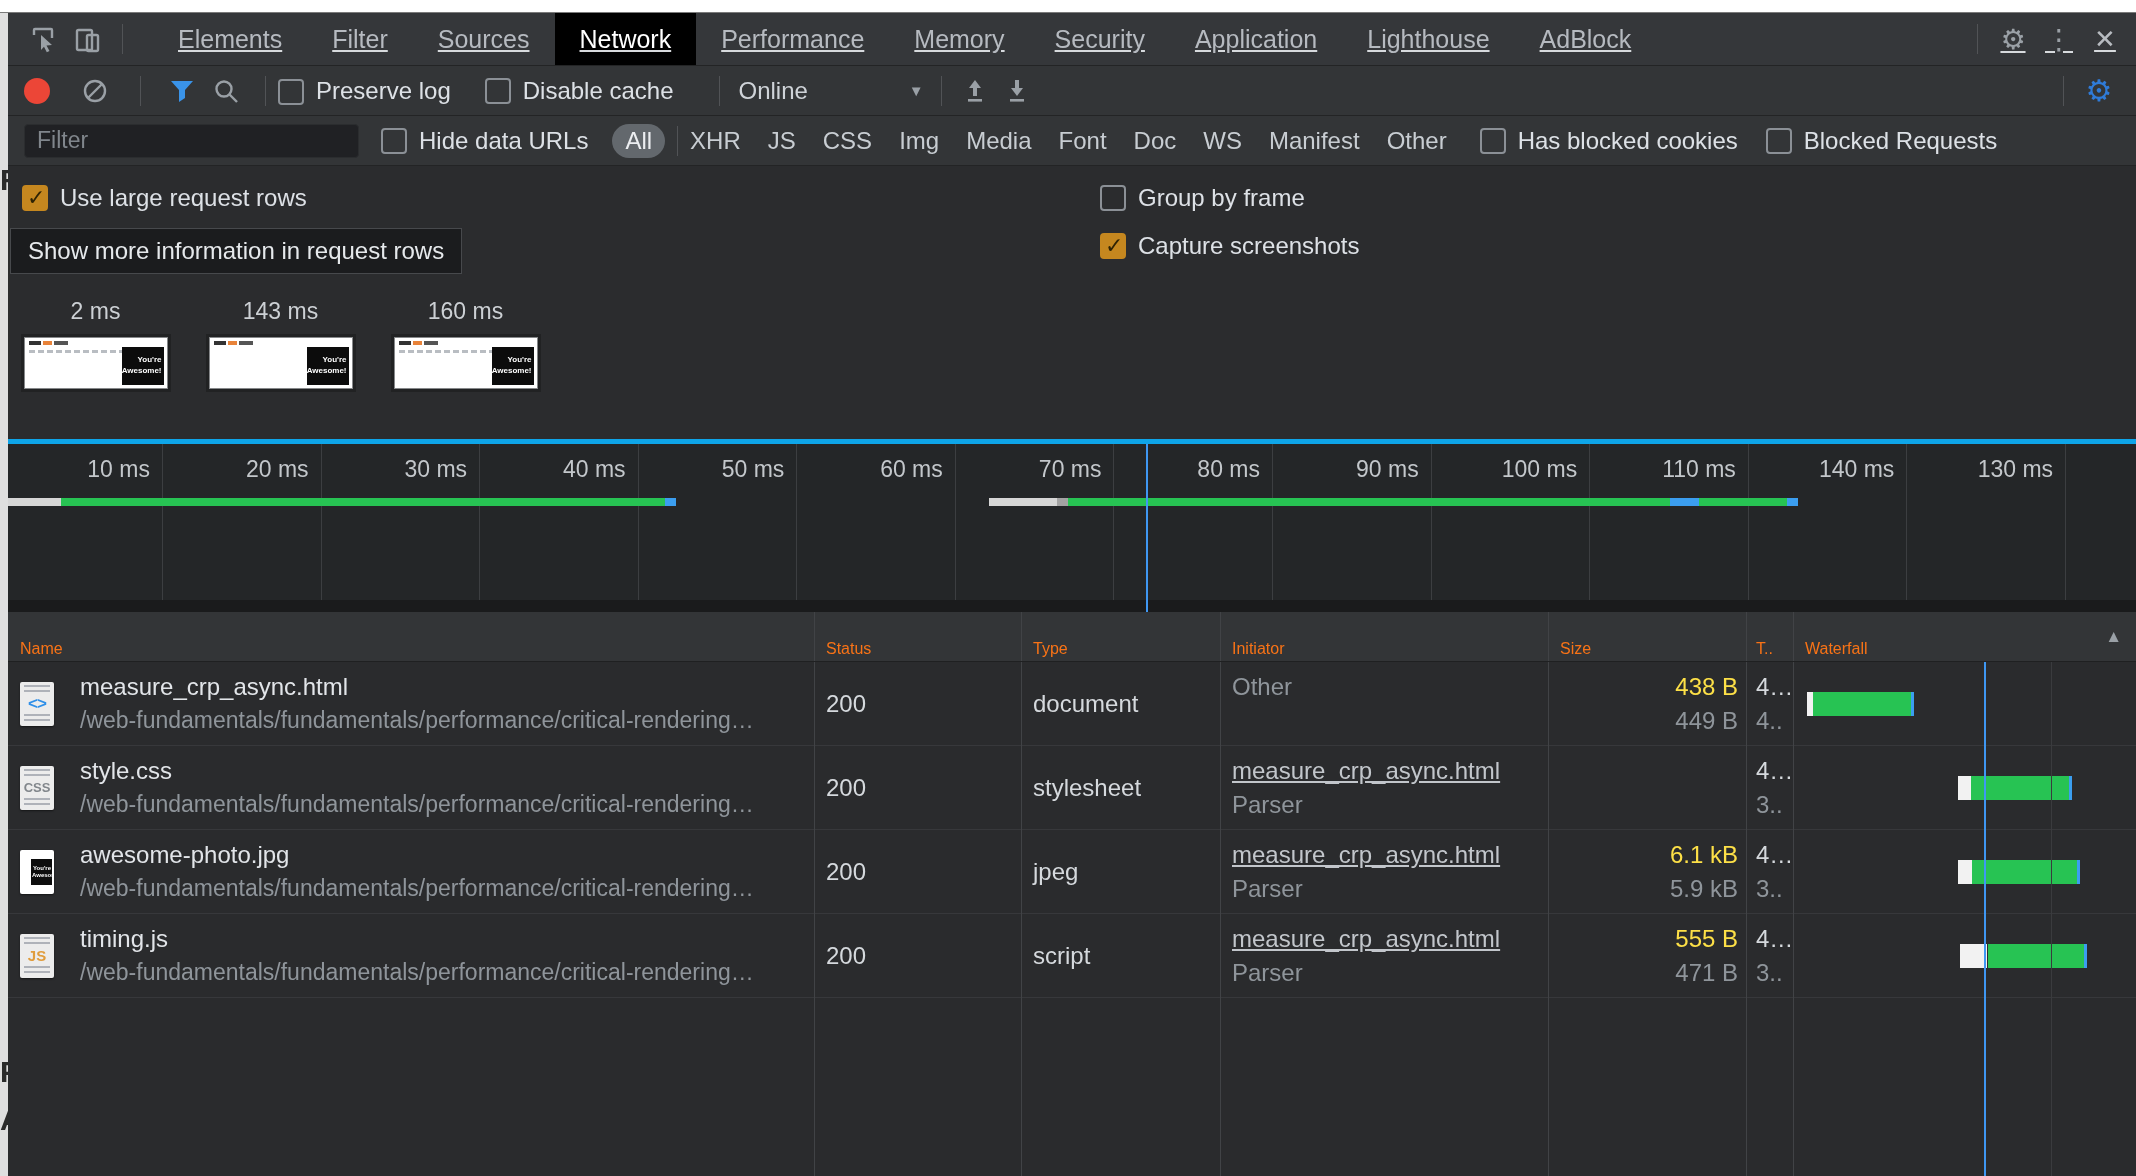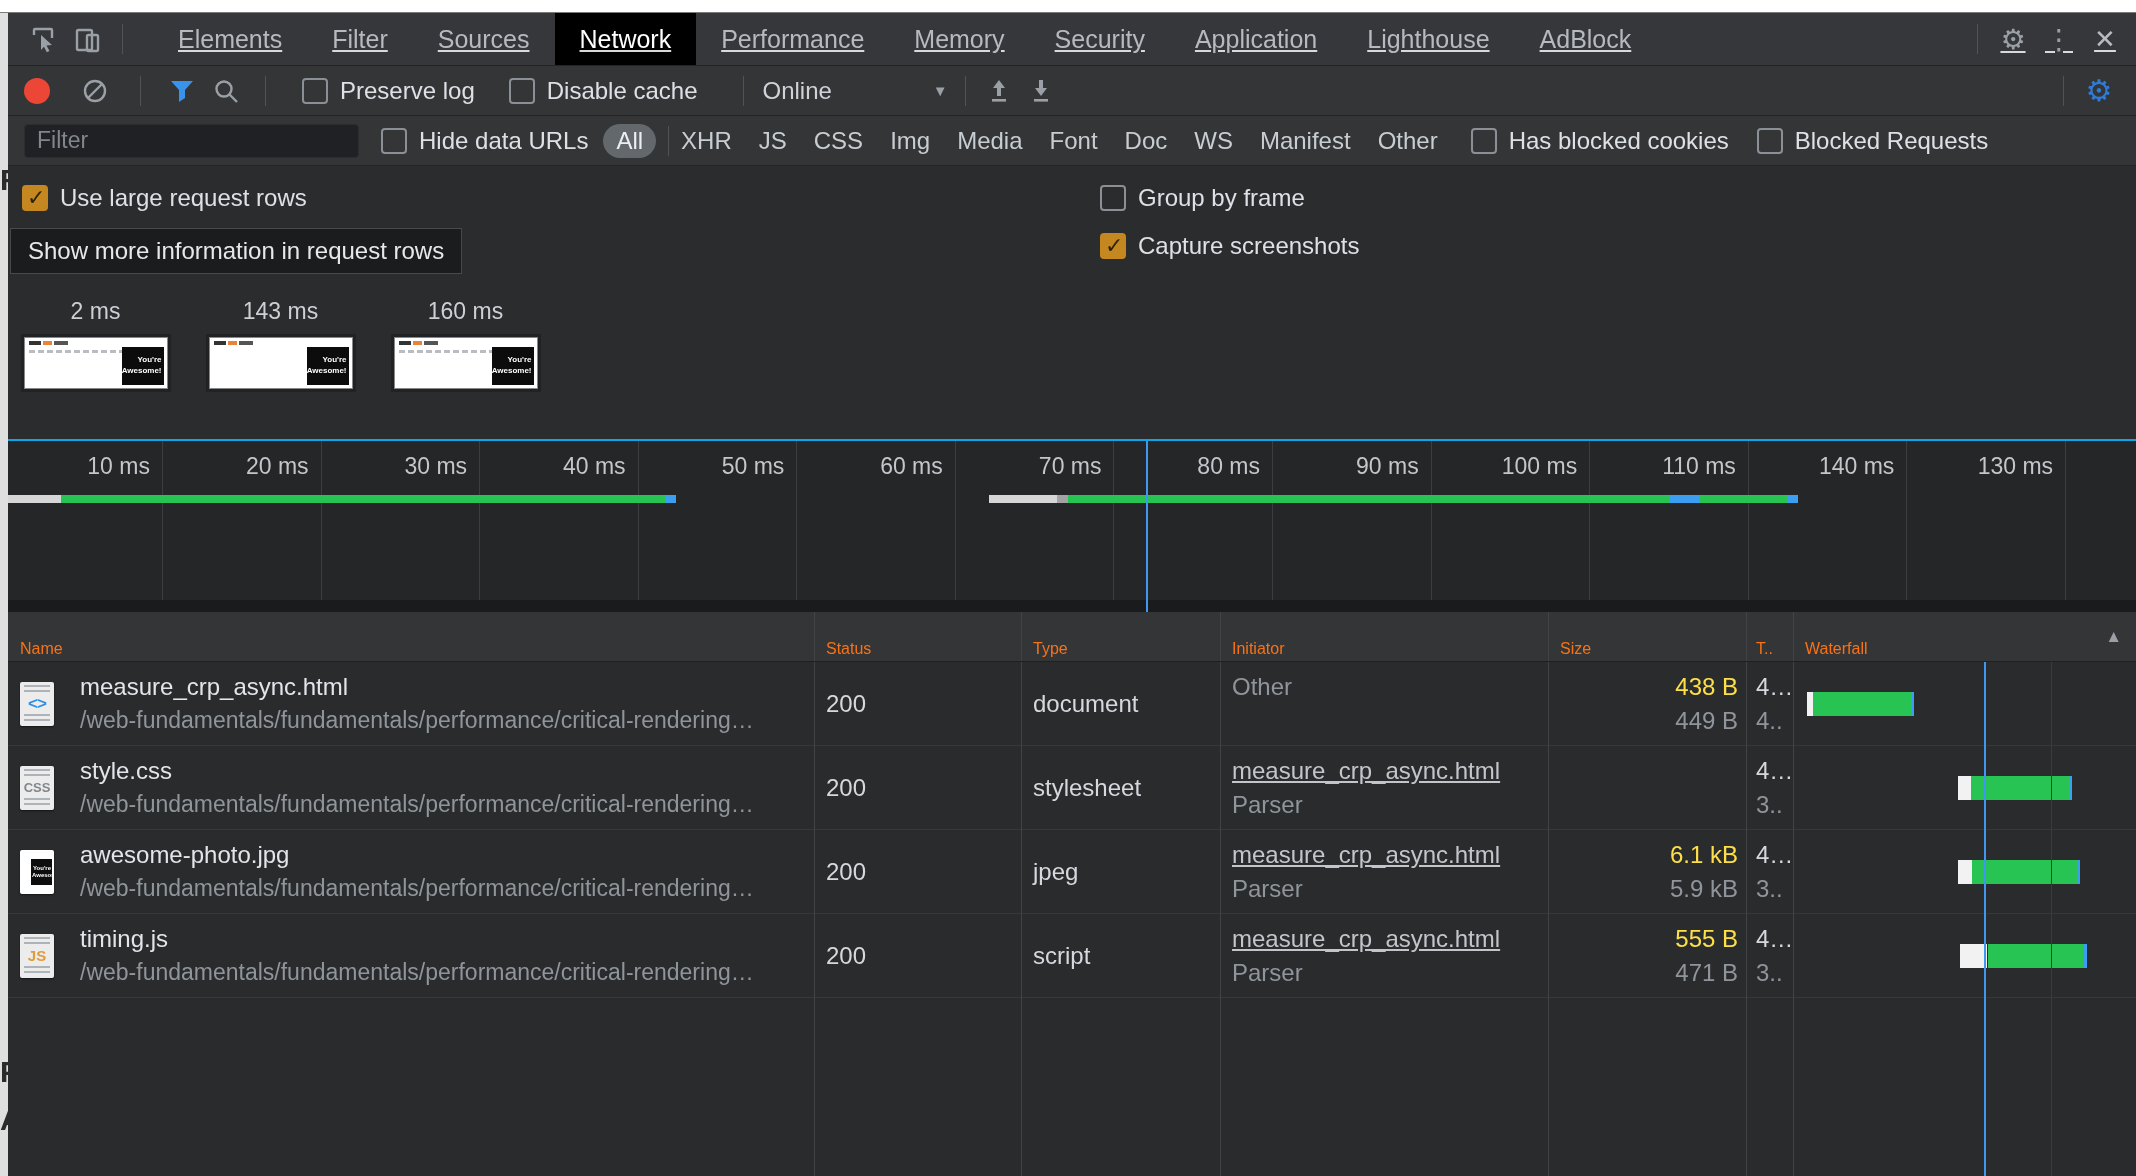--- a/index.html
+++ b/index.html
@@ -66,21 +66,21 @@
   .thumb-head .h1 { width:12px; background:#333; }
   .thumb-head .h2 { width:9px; background:#e8833a; }
   .thumb-head .h3 { width:14px; background:#555; }
   .thumb-textline { display:none; position:absolute; left:4px; top:12px; width:88%; height:3px;
     background:repeating-linear-gradient(to right,#b9bdc2 0 6px, #fff 6px 9px); }
   .thumb.with-text .thumb-textline { display:block; }
   .thumb-badge { position:absolute; right:3px; top:9px; width:42px; height:38px; background:#0c0c0c; color:#fff;
     font-size:8px; font-weight:bold; display:flex; flex-direction:column; align-items:flex-end; justify-content:center; padding:2px 2px; line-height:1.35; }
 
   
-  .overview { height:161px; background:#242628; border-top:2px solid #0ea5e9; position:relative; overflow:hidden; }
+  .overview { height:161px; background:#242628; border-top:5px solid #0ea5e9; position:relative; overflow:hidden; }
   .ov-grid { position:absolute; top:0; bottom:0; width:1px; background:#3c3e41; }
   .ov-label { position:absolute; top:12px; transform:translateX(calc(-100% - 12px)); font-size:23px; color:#c3c7cb; white-space:nowrap; }
   .ov-bar { position:absolute; left:0; right:0; height:8px; }
   .seg { position:absolute; top:0; bottom:0; }
   .seg.lightgray { background:#d6d6d6; }
   .seg.gray2 { background:#a3a3a3; }
   .seg.white { background:#f2f2f2; }
   .seg.green { background:#27c353; }
   .seg.blue  { background:#3b9ef0; }
   .marker { position:absolute; top:0; bottom:0; width:2px; background:#3f97f2; }
@@ -195,21 +195,21 @@
           <path class="funnel-fill" d="M3 4 H25 L17 13 V21 L11 25 V13 Z"></path>
         </svg>
     </div>
     <div class="icon24" style="margin-right:12px;">
       <svg width="28" height="28" viewBox="0 0 28 28">
           <circle class="st" cx="12" cy="12" r="7.5"></circle>
           <line class="st" x1="17.5" y1="17.5" x2="25" y2="25"></line>
         </svg>
     </div>
     <div class="vdiv"></div>
-    <div class="checkbox-row" style="margin-left:24px;">
+    <div class="checkbox-row" style="margin-left:0;align-items:flex-end;">
       <span class="checkbox"></span>
       <span class="cb-label">Preserve log</span>
     </div>
     <div class="checkbox-row">
       <span class="checkbox"></span>
       <span class="cb-label">Disable cache</span>
     </div>
     <div class="vdiv"></div>
     <div class="online-select">
       <span class="online-label">Online</span>
@@ -228,21 +228,21 @@
           <rect class="fl" x="7" y="22" width="14" height="2.6"></rect>
         </svg>
     </div>
     <div class="spacer"></div>
     <div class="vdiv"></div>
     <div class="glyph-btn gear-blue" style="margin-right:14px;">⚙</div>
   </div>
 
   <div class="filterbar">
     <input class="filter-input" placeholder="Filter" style="">
-    <div class="checkbox-row tight" style="margin-right:3px;">
+    <div class="checkbox-row tight" style="margin-right:12px;">
       <span class="checkbox"></span>
       <span class="cb-label">Hide data URLs</span>
     </div>
     <div class="pill-all">All</div>
     <div class="vdiv"></div>
     <div class="type-list">
 
     <div class="type-item">XHR</div>
         <div class="type-item">JS</div>
         <div class="type-item">CSS</div>

